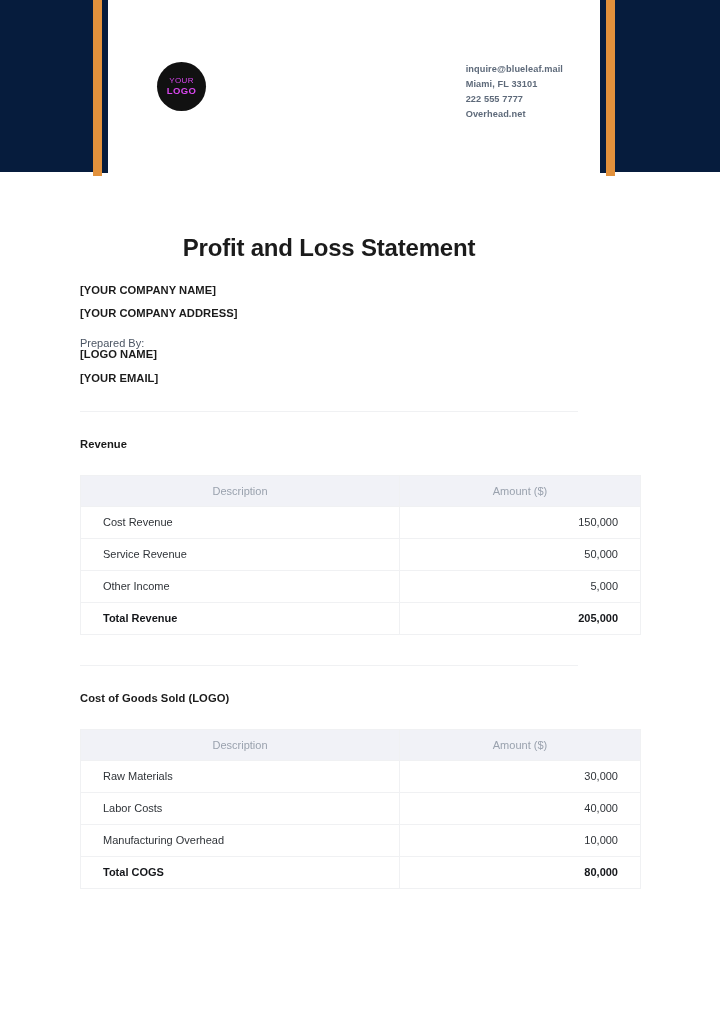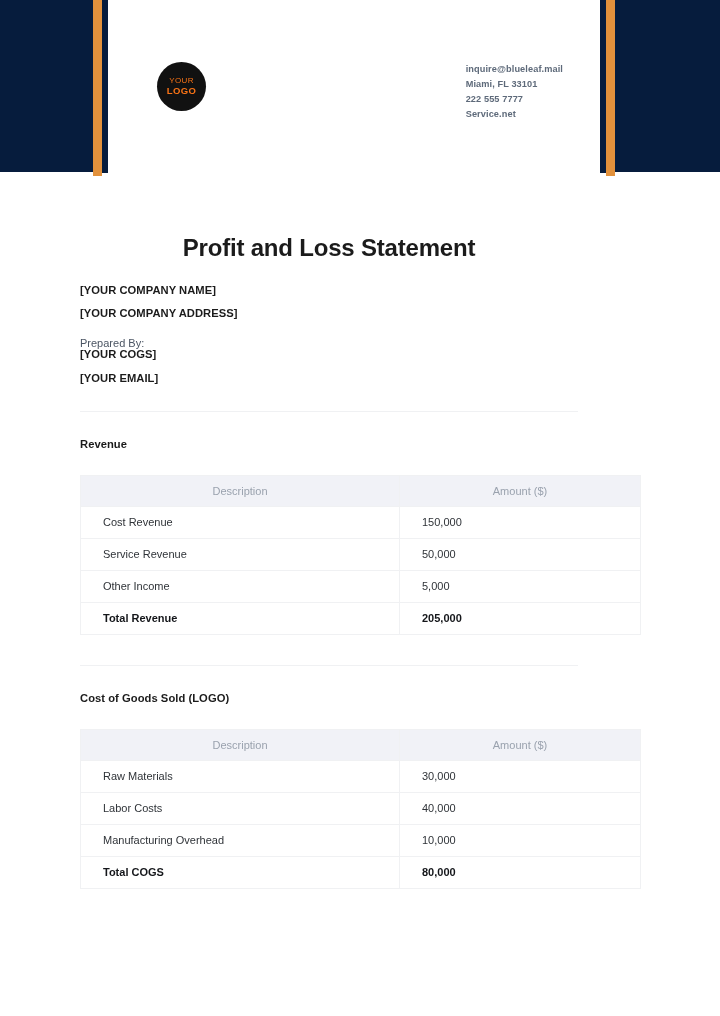--- a/index.html
+++ b/index.html
@@ -81,21 +81,21 @@
 
   
   .logo {
     position: absolute;
     left: 157px;
     top: 62px;
     width: 49px;
     height: 49px;
     border-radius: 50%;
     background: #111111;
-    color: #f97316;
+    color: #d946ef;
     display: flex;
     flex-direction: column;
     align-items: center;
     justify-content: center;
     line-height: 1.05;
     letter-spacing: 0.4px;
   }
   .logo .l1 {
     font-size: 8px;
     font-weight: 400;
@@ -190,21 +190,21 @@
   }
   table.fin thead th {
     background: #f1f2f7;
     color: #9aa2ae;
     text-align: center;
     font-weight: 400;
     font-size: 11px;
     height: 30px;
   }
   table.fin td.desc { text-align: left; }
-  table.fin td.amt  { text-align: left; }
+  table.fin td.amt  { text-align: right; }
   table.fin tr.total td { font-weight: 700; color: #14161a; }
 </style>
 </head>
 <body>
 
 <div class="header">
   <div class="band-left-navy"></div>
   <div class="band-left-orange"></div>
   <div class="band-left-sliver"></div>
   <div class="band-right-sliver"></div>
@@ -213,33 +213,33 @@
 
   <div class="logo">
     <span class="l1">YOUR</span>
     <span class="l2">LOGO</span>
   </div>
 
   <div class="contact">
     <div>inquire@blueleaf.mail</div>
     <div>Miami, FL 33101</div>
     <div>222 555 7777</div>
-    <div>Service.net</div>
+    <div>Overhead.net</div>
   </div>
 </div>
 
 <div class="doc">
 
   <div class="title">Profit and Loss Statement</div>
 
   <div class="meta">
     <div class="meta-strong">[YOUR COMPANY NAME]</div>
     <div class="meta-strong">[YOUR COMPANY ADDRESS]</div>
     <div class="meta-label">Prepared By:</div>
-    <div class="meta-strong">[YOUR COGS]</div>
+    <div class="meta-strong">[LOGO NAME]</div>
     <div class="meta-strong">[YOUR EMAIL]</div>
   </div>
 
   <div class="divider div-1"></div>
 
   <div id="sections-host">
       <div class="section-title">Revenue</div>
       <table class="fin">
         <colgroup>
           <col class="c-desc">

